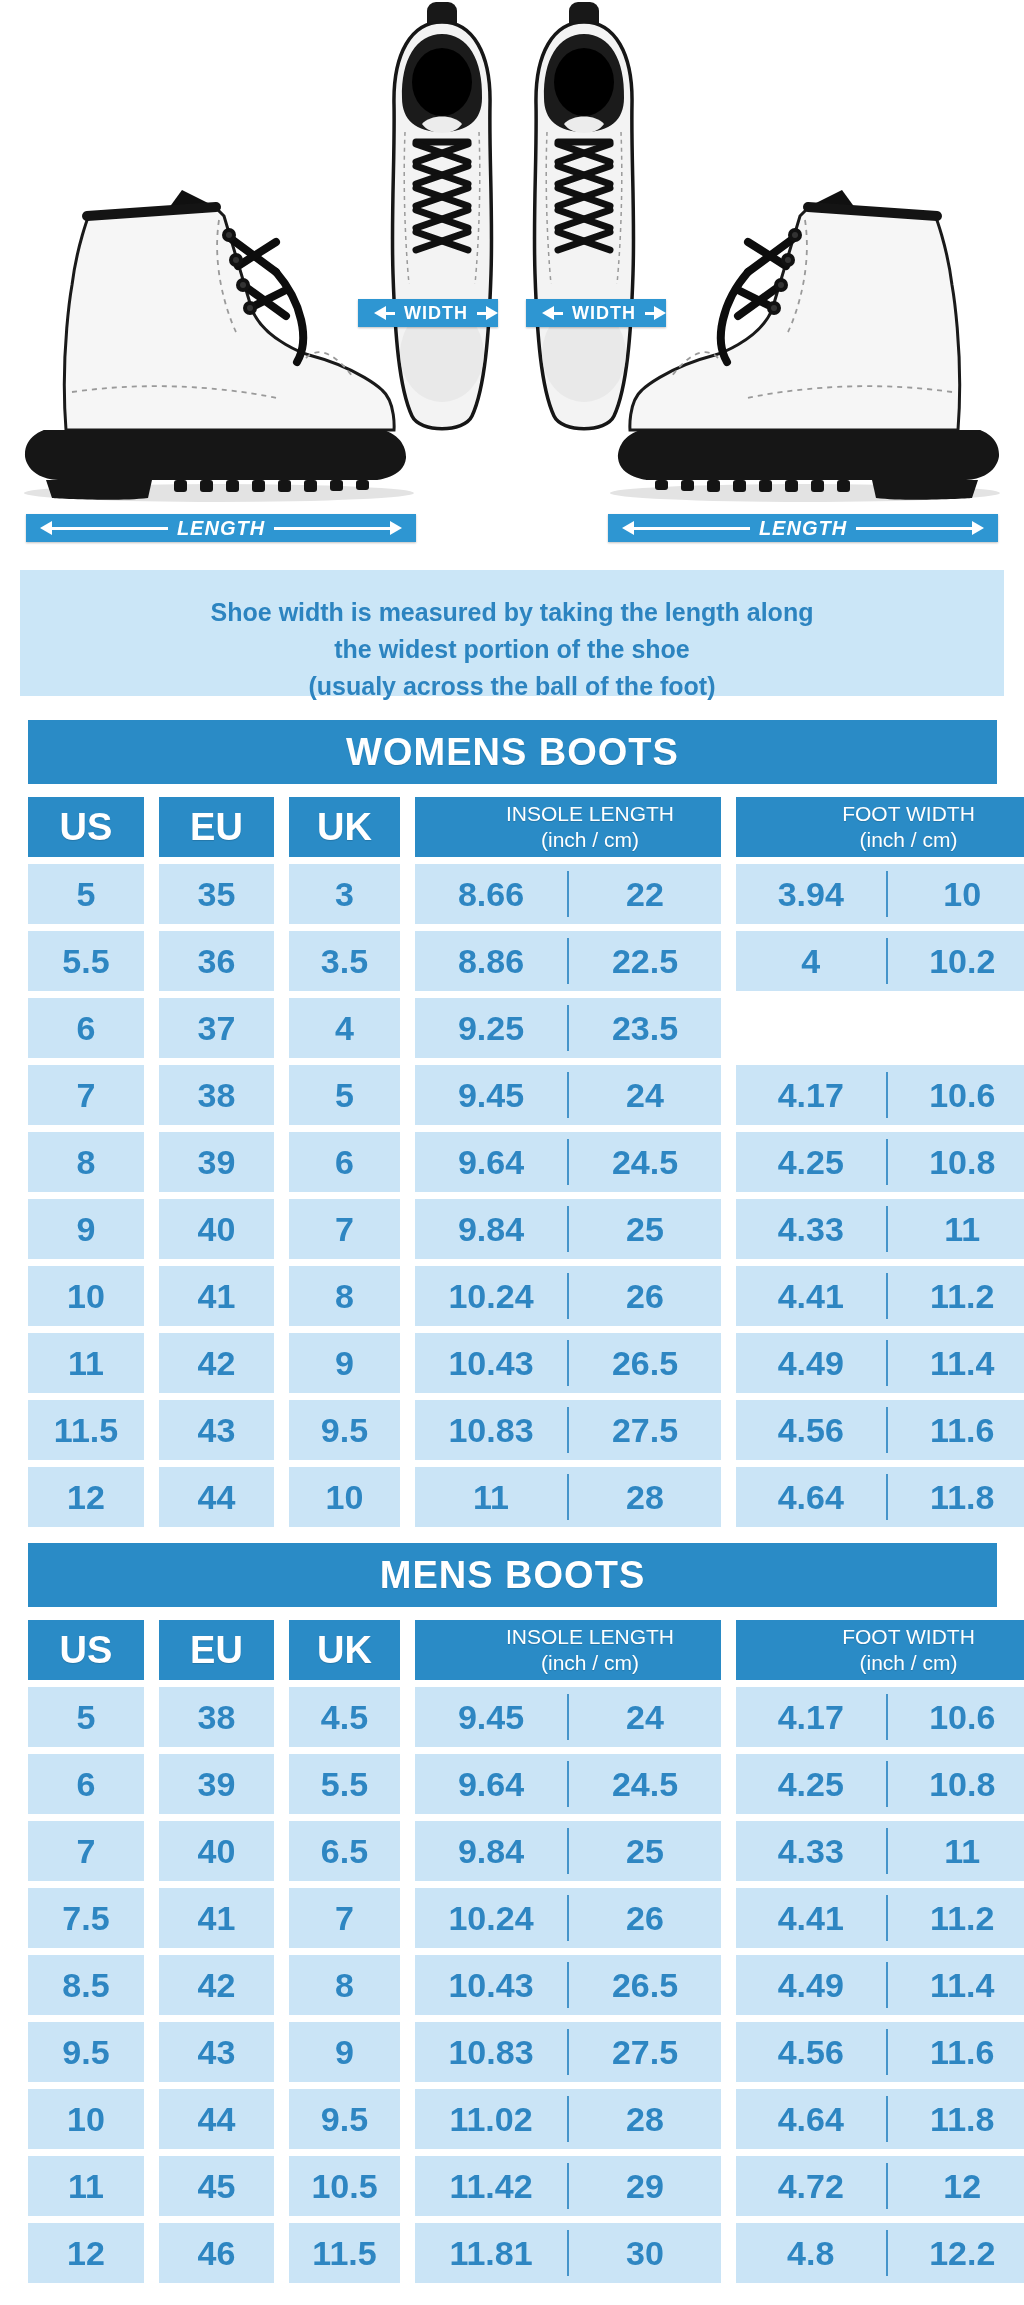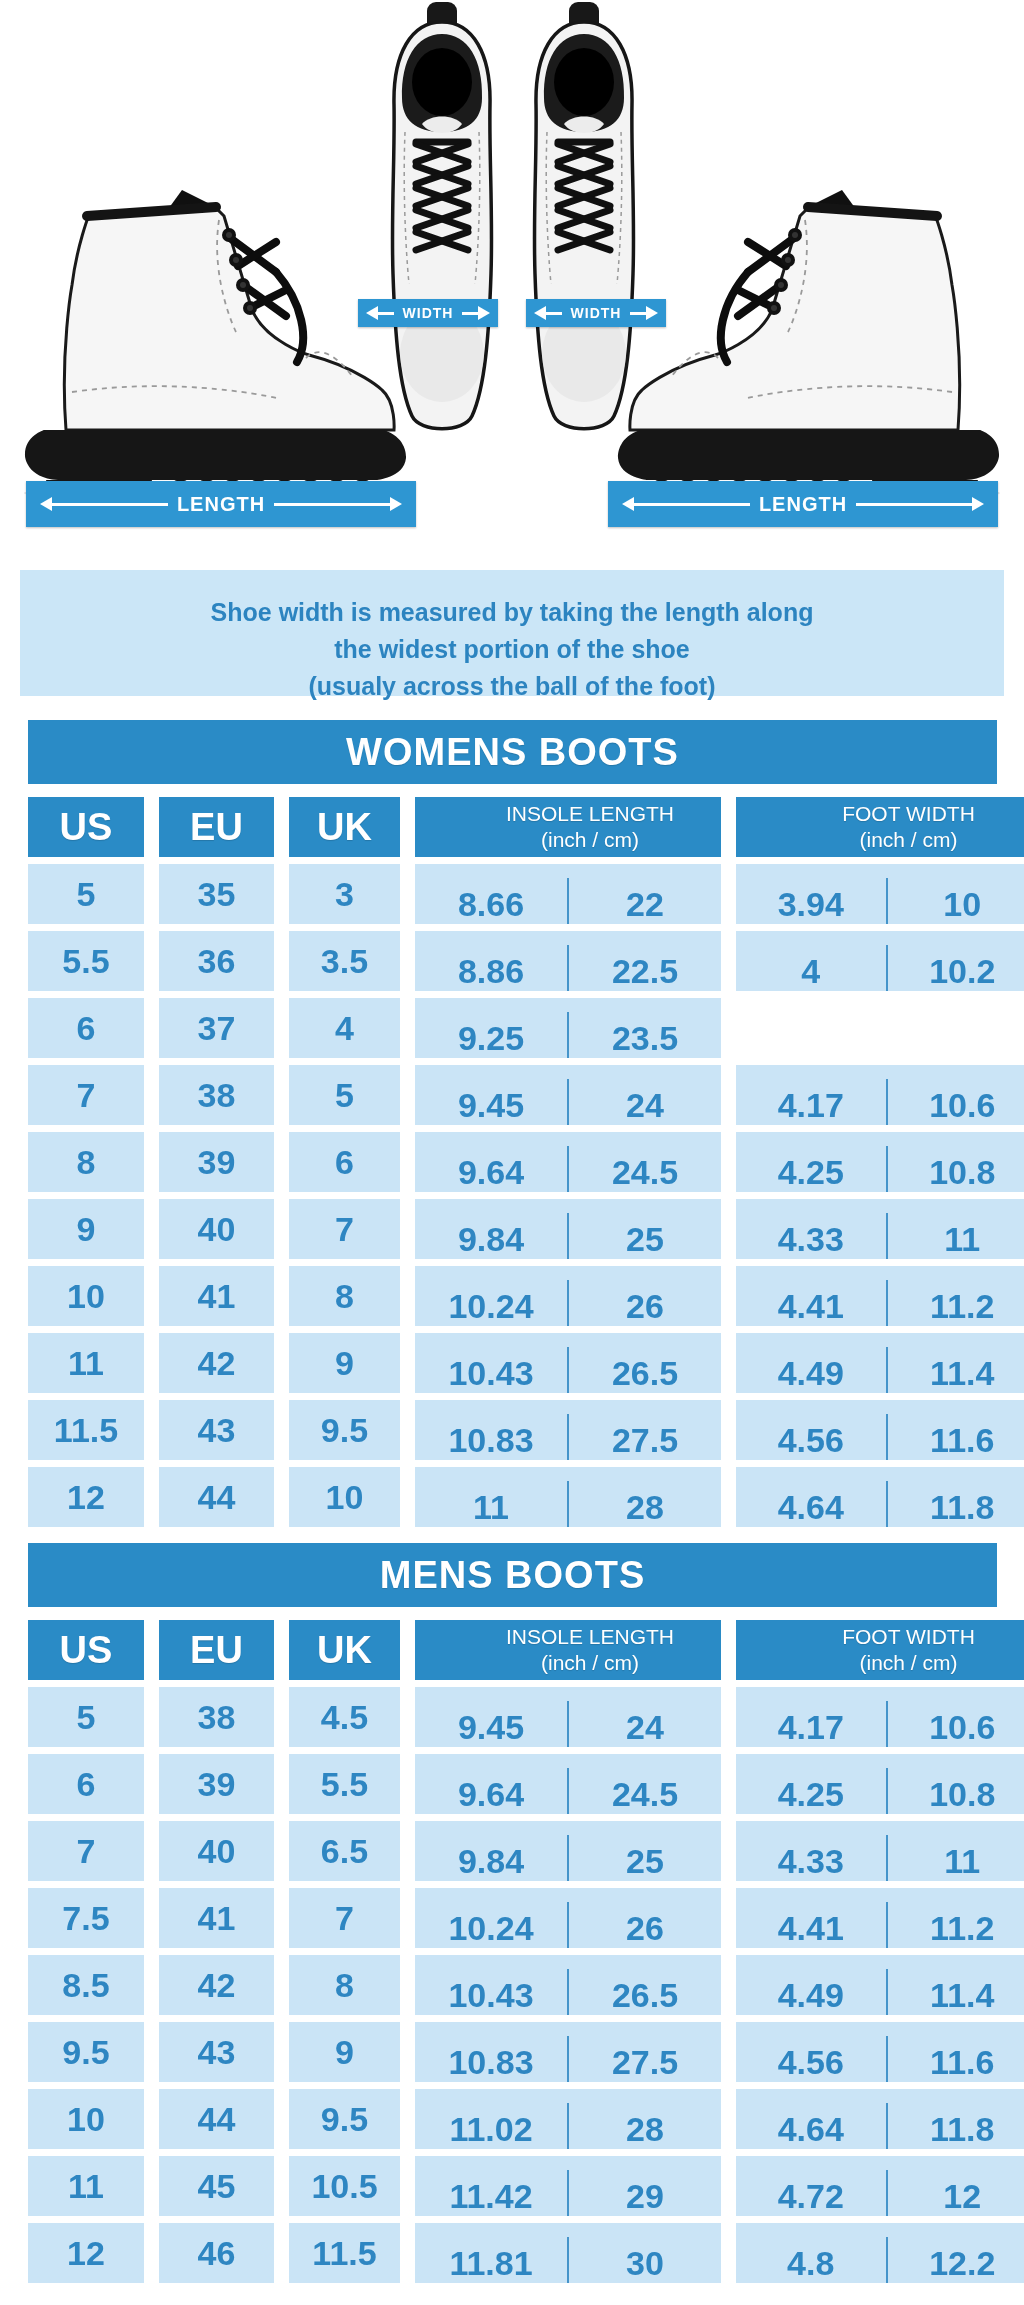--- a/index.html
+++ b/index.html
@@ -28,24 +28,24 @@
   
   .band{
     position:absolute;
     background:var(--band);
     color:#fff;
     display:flex;align-items:center;
     font-weight:bold;
     box-shadow:0 1px 2px rgba(0,0,0,.25);
   }
   .band .band-label{white-space:nowrap;letter-spacing:1px;}
-  .width-band{top:299px;width:140px;height:28px;font-size:14px;padding:0 8px;}
+  .width-band{top:299px;width:140px;height:28px;font-size:18px;padding:0 16px;}
   #width-band-left{left:358px;}
   #width-band-right{left:526px;}
-  .length-band{top:481px;width:390px;height:46px;font-size:20px;padding:0 14px;}
+  .length-band{top:514px;width:390px;height:28px;font-size:20px;padding:0 14px;font-style:italic;}
   #length-band-left{left:26px;}
   #length-band-right{left:608px;}
   .arr{flex:1;height:3px;background:#fff;position:relative;margin:0 9px;min-width:12px;}
   .arr.left::before{
     content:"";position:absolute;left:-9px;top:-6px;
     border-top:7px solid transparent;border-bottom:7px solid transparent;
     border-right:12px solid #fff;
   }
   .arr.right::after{
     content:"";position:absolute;right:-9px;top:-6px;
@@ -84,21 +84,21 @@
     display:flex;align-items:center;justify-content:center;
     font-size:38px;font-weight:bold;
     text-shadow:0 1px 1px rgba(0,0,0,.15);
   }
   .hcell.two{flex-direction:column;font-weight:normal;font-size:21px;line-height:26px;padding-left:44px;}
   .dcell{
     background:var(--cell);color:var(--txt);
     display:flex;align-items:center;justify-content:center;
     font-size:34px;font-weight:bold;
   }
-  .dcell.pair{padding:0;align-items:flex-end;}
+  .dcell.pair{padding:0;}
   .dcell.pair .half{flex:1;text-align:center;}
   .dcell.pair .vdiv{width:2px;height:46px;background:var(--txt);opacity:.85;}
 </style>
 </head>
 <body>
 
 <div class="page">
 
   <svg width="0" height="0" style="position:absolute">
     <defs>

